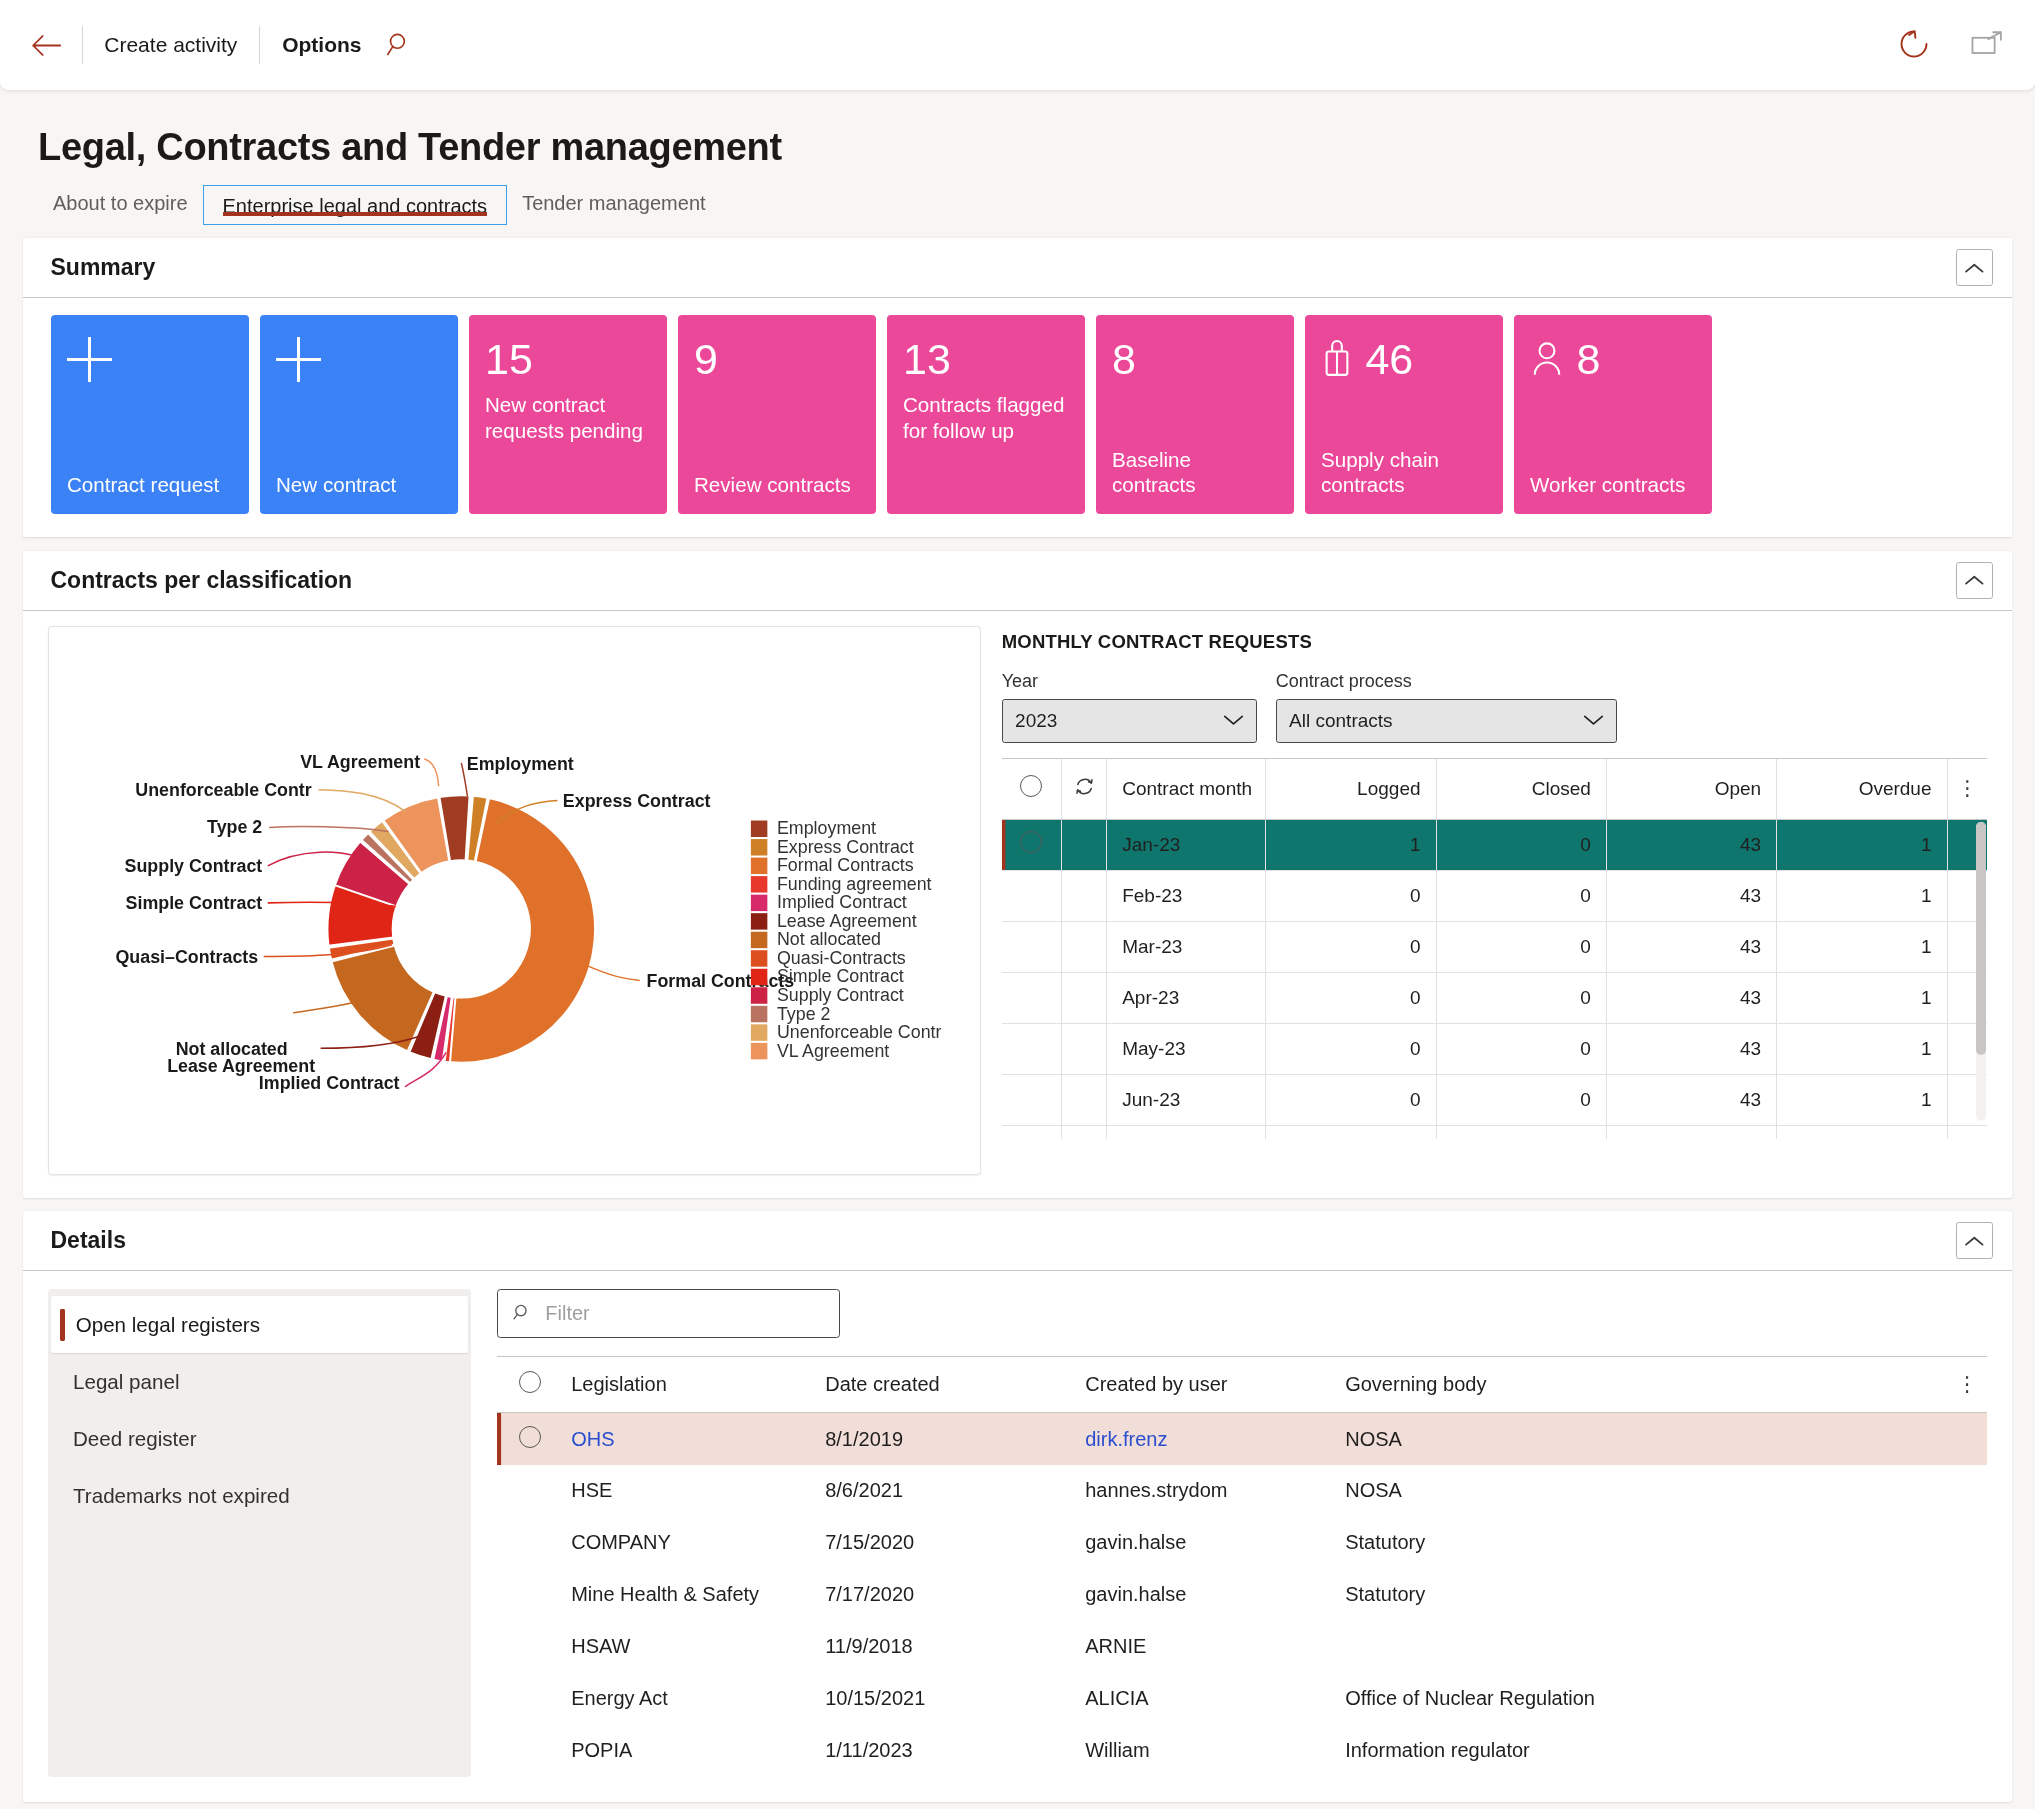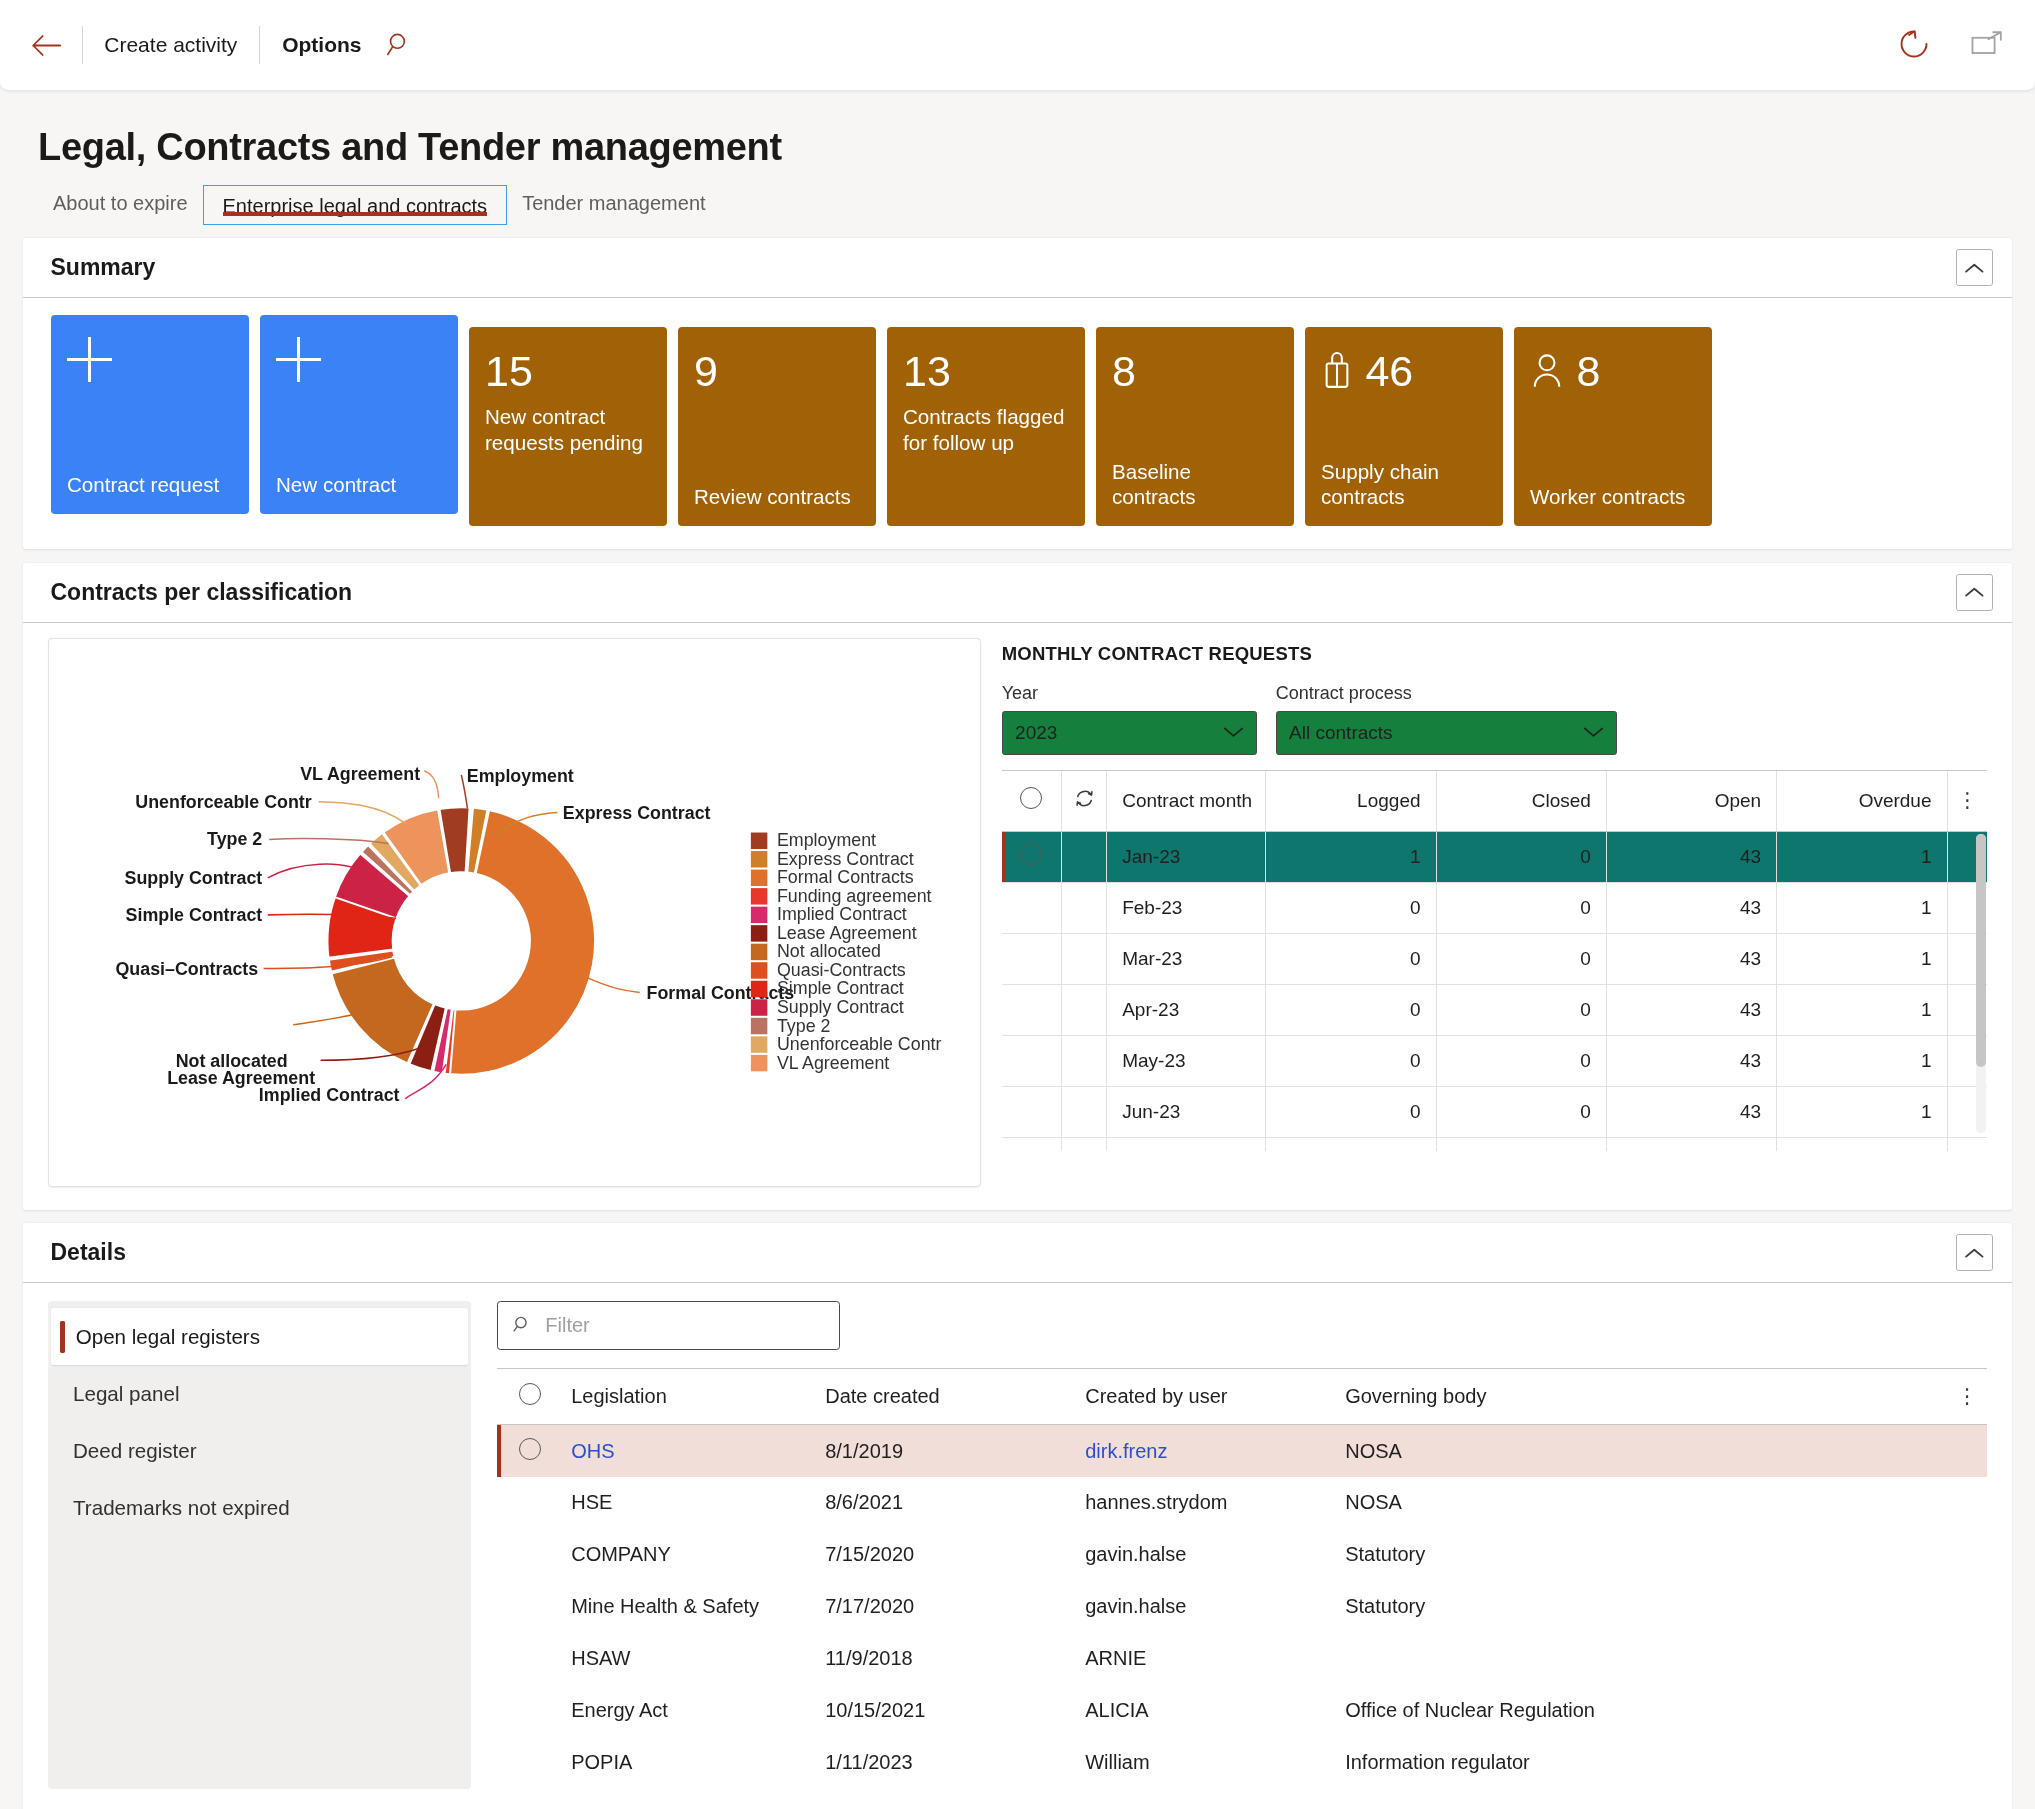--- a/index.html
+++ b/index.html
@@ -110,21 +110,21 @@
   .tile {
     width: 198px; height: 199px;
     border-radius: 4.1px;
     color: #fff;
     padding: 18px 16.5px 16.5px 16.5px;
     display: flex; flex-direction: column;
     cursor: pointer;
     position: relative;
   }
   .tile.action { background: #3b82f6; }
-  .tile.count  { background: #a16207; margin-top: 12px; }
+  .tile.count  { background: #ec4899; }
   .tile-top {
     display: flex; align-items: center; gap: 12.4px;
     height: 54px;
   }
   .tile-num { font-size: 43px; font-weight: 300; line-height: 1; }
   .tile-plus {
     font-size: 0;
     width: 45px; height: 45px; position: relative;
   }
   .tile-plus:before, .tile-plus:after {
@@ -163,21 +163,21 @@
     font-size: 18.5px; font-weight: 700; color: #1b1a19;
     letter-spacing: 0.2px;
     margin: 0 0 18px 2.7px;
   }
   .filters { display: flex; gap: 19px; margin: 0 0 15px 2.7px; }
   .field-label { font-size: 18px; color: #323130; margin-bottom: 6.9px; }
   .combo {
     height: 44px;
     border: 1.4px solid #4a4846;
     border-radius: 2.7px;
-    background: #15803d;
+    background: #e5e5e5;
     display: flex; align-items: center;
     padding: 0 11px 0 12.4px;
     font-size: 19px;
     color: #201f1e;
     cursor: pointer;
   }
   .combo .val { flex: 1; }
   .combo .chev { margin-left: 6.9px; }
   .combo.year { width: 255px; }
   .combo.process { width: 341px; }

